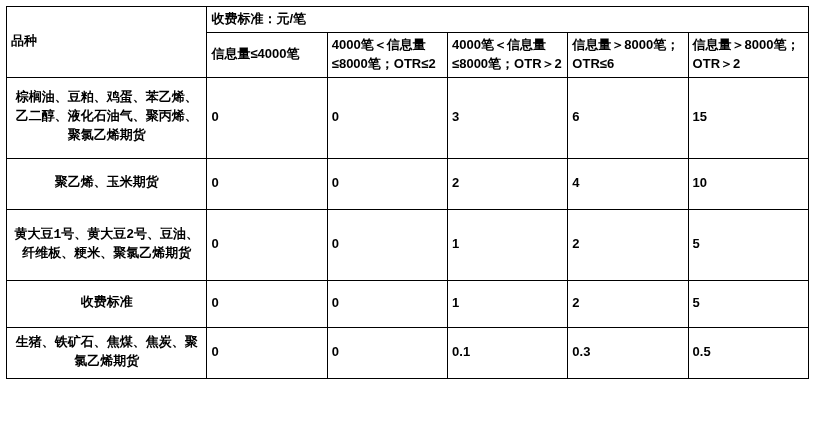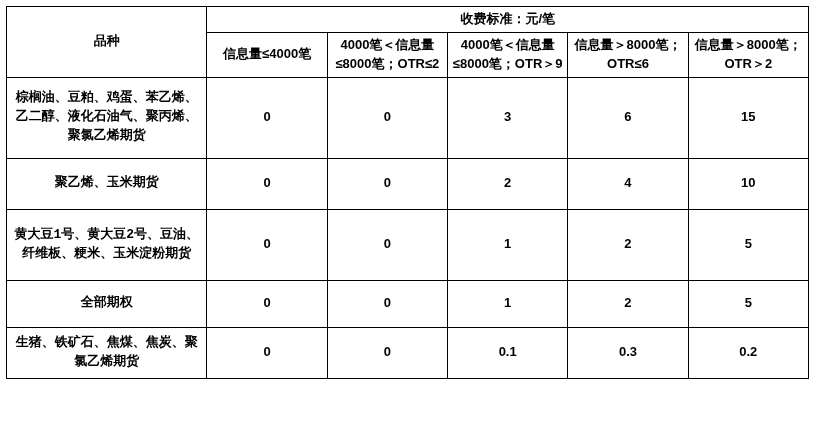--- a/index.html
+++ b/index.html
@@ -23,21 +23,20 @@
     table-layout: fixed;
     width: 803px;
     margin: 0;
   }
   table.fee-table td, table.fee-table th {
     border: 1px solid #000000;
     padding: 3px 4px;
     font-weight: bold;
     font-size: 13px;
     line-height: 1.45;
-    text-align: center;
     vertical-align: middle;
     word-break: break-word;
   }
   .col-variety { width: 200px; }
   .col-data    { width: 120px; }
 
   .hdr-standard {
     font-size: 13px;
     font-weight: bold;
   }
@@ -82,21 +81,21 @@
       <col class="col-data">
     </colgroup>
     <tbody>
       <tr>
         <td rowspan="2" class="hdr-variety">品种</td>
         <td colspan="5" class="hdr-standard">收费标准：元/笔</td>
       </tr>
       <tr>
         <td class="hdr-sub">信息量≤4000笔</td>
         <td class="hdr-sub">4000笔＜信息量≤8000笔；OTR≤2</td>
-        <td class="hdr-sub">4000笔＜信息量≤8000笔；OTR＞9</td>
+        <td class="hdr-sub">4000笔＜信息量≤8000笔；OTR＞2</td>
         <td class="hdr-sub">信息量＞8000笔；OTR≤6</td>
         <td class="hdr-sub">信息量＞8000笔；OTR＞2</td>
       </tr>
 
       <tr class="row-h-tall">
         <td class="variety-cell">棕榈油、豆粕、鸡蛋、苯乙烯、乙二醇、液化石油气、聚丙烯、聚氯乙烯期货</td>
         <td class="value-cell">0</td>
         <td class="value-cell">0</td>
         <td class="value-cell">3</td>
         <td class="value-cell">6</td>
@@ -106,40 +105,40 @@
       <tr class="row-h-mid">
         <td class="variety-cell">聚乙烯、玉米期货</td>
         <td class="value-cell">0</td>
         <td class="value-cell">0</td>
         <td class="value-cell">2</td>
         <td class="value-cell">4</td>
         <td class="value-cell">10</td>
       </tr>
 
       <tr class="row-h-tall3">
-        <td class="variety-cell">黄大豆1号、黄大豆2号、豆油、纤维板、粳米、玉米淀粉期货</td>
+        <td class="variety-cell">黄大豆1号、黄大豆2号、豆油、纤维板、粳米、聚氯乙烯期货</td>
         <td class="value-cell">0</td>
         <td class="value-cell">0</td>
         <td class="value-cell">1</td>
         <td class="value-cell">2</td>
         <td class="value-cell">5</td>
       </tr>
 
       <tr class="row-h-short">
-        <td class="variety-cell">全部期权</td>
+        <td class="variety-cell">收费标准</td>
         <td class="value-cell">0</td>
         <td class="value-cell">0</td>
         <td class="value-cell">1</td>
         <td class="value-cell">2</td>
         <td class="value-cell">5</td>
       </tr>
 
       <tr class="row-h-mid">
         <td class="variety-cell">生猪、铁矿石、焦煤、焦炭、聚氯乙烯期货</td>
         <td class="value-cell">0</td>
         <td class="value-cell">0</td>
         <td class="value-cell">0.1</td>
         <td class="value-cell">0.3</td>
-        <td class="value-cell">0.2</td>
+        <td class="value-cell">0.5</td>
       </tr>
     </tbody>
   </table>
 </div>
 
 </body></html>

